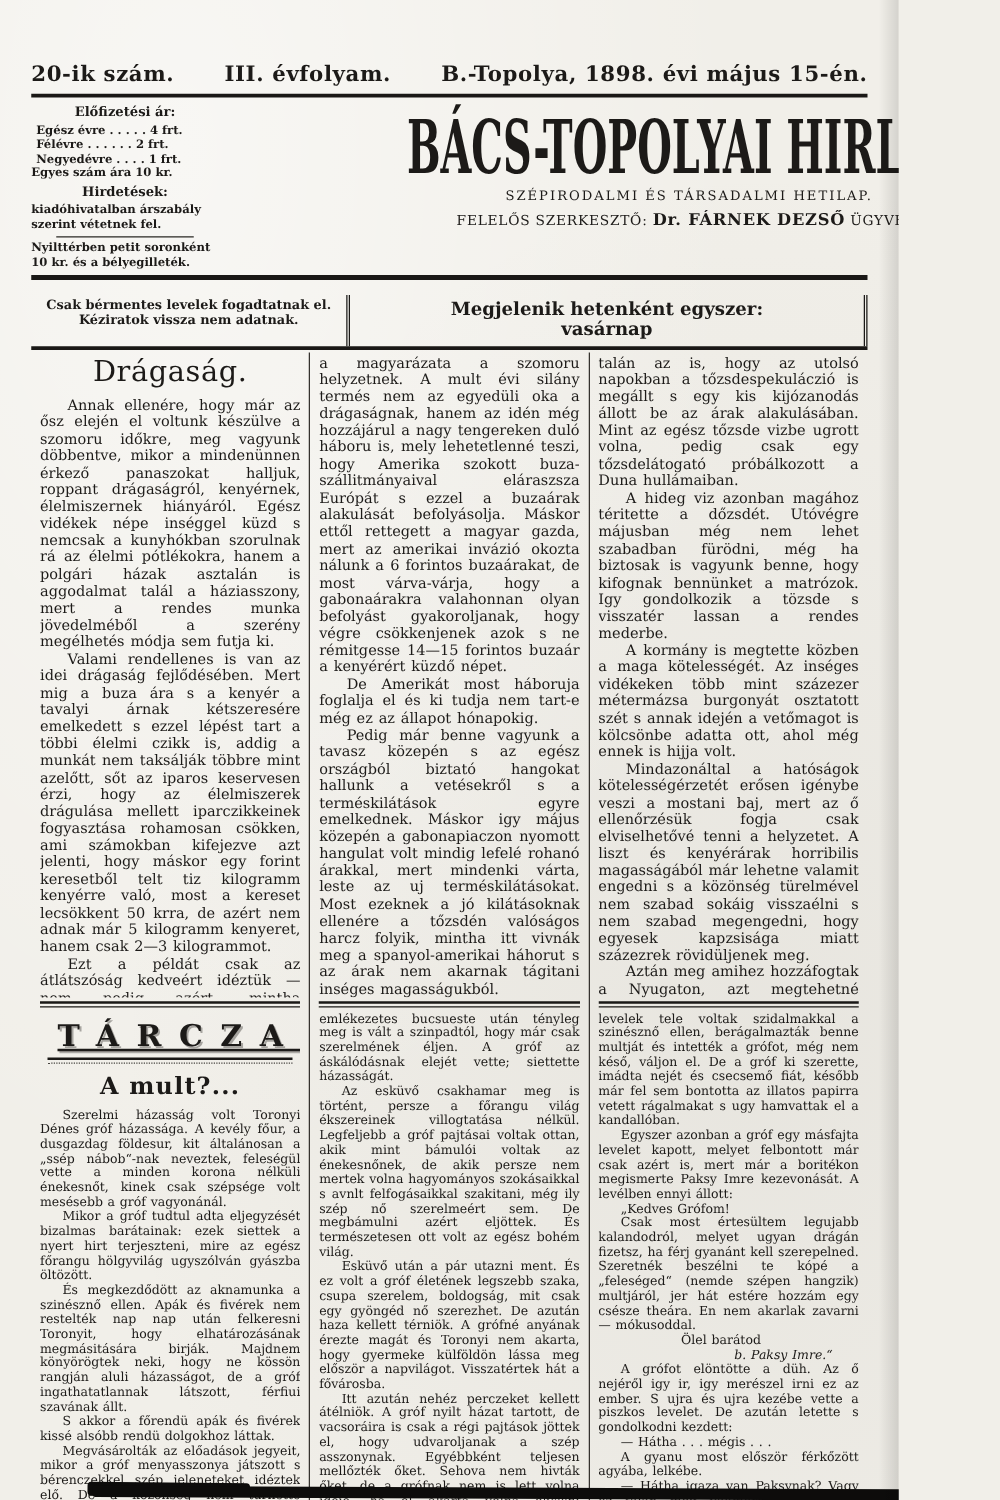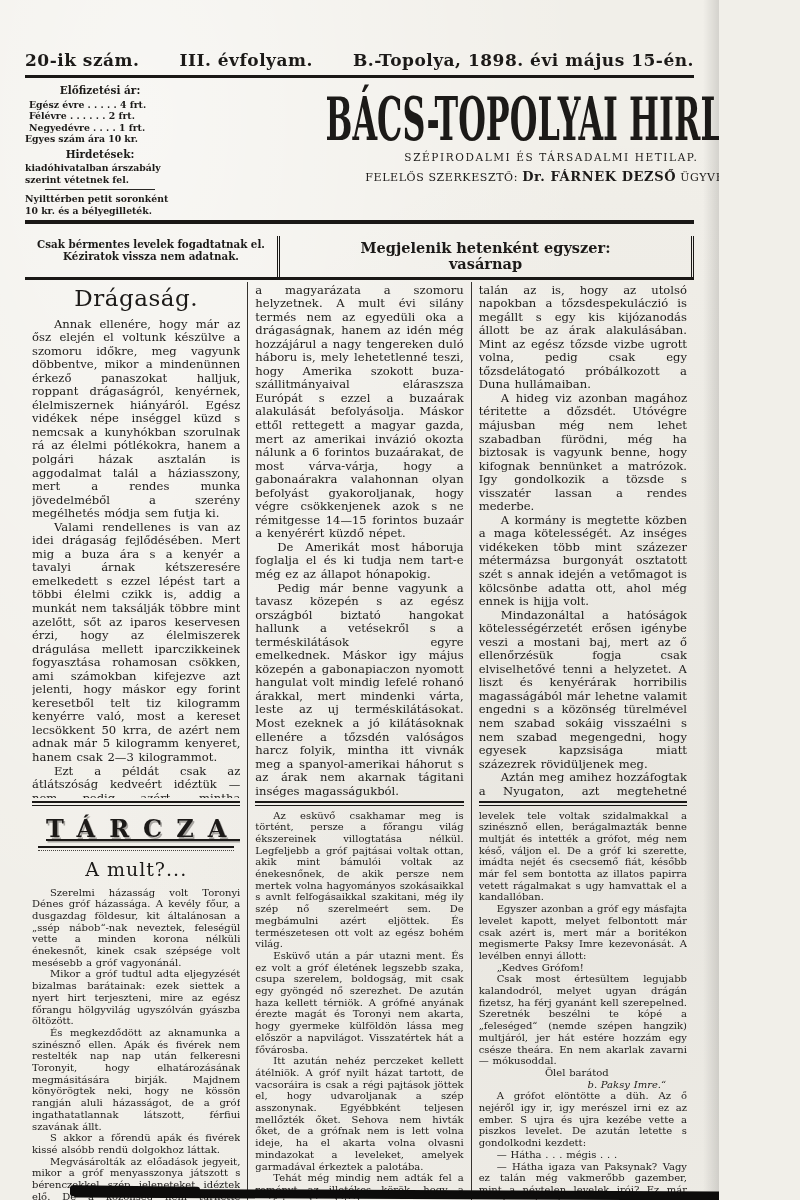--- a/index.html
+++ b/index.html
@@ -54,21 +54,21 @@
   .col + .col{border-left:1px solid #35322e;}
   .top-art{height:514px;overflow:hidden;}
   .art-title{font-size:23px;font-weight:normal;text-align:center;margin:1px 0 7px;letter-spacing:0.5px;}
   .para{margin:0;text-align:justify;text-indent:22px;font-size:11.6px;line-height:13.55px;word-spacing:1px;}
   .cont{text-indent:0;}
   .sec-rule{border-top:2.5px solid #1a1816;border-bottom:1px solid #1a1816;height:2px;margin:3px 0 4px;}
   .feuil{overflow:hidden;height:404px;}
   .tarcza{font-size:24px;font-weight:bold;text-align:center;letter-spacing:14px;padding-left:14px;
     margin-top:4px;text-shadow:1.5px 1.5px 0 rgba(28,26,24,0.35);text-decoration:underline;}
   .tarcza-rule{margin:3px 6px 7px;border-top:2.5px solid #1a1816;border-bottom:1px dotted #474440;height:2px;}
-  .feuil-title{font-size:19px;font-weight:normal;text-align:center;margin:2px 0 7px;letter-spacing:1px;}
+  .feuil-title{font-size:19px;font-weight:bold;text-align:center;margin:2px 0 7px;letter-spacing:1px;}
   .para.f{font-size:10px;line-height:11.7px;text-indent:18px;word-spacing:0.6px;}
   .para.f.cont{text-indent:0;}
   .letter-open{text-indent:30px;text-align:left;}
   .sign-line{text-indent:0;text-align:center;padding-right:30px;}
   .sign-name{text-indent:0;text-align:center;font-style:italic;padding-left:70px;}
 
   
   .scan-edge{position:absolute;left:74px;right:-4px;bottom:1px;height:9px;background:#0d0c0b;
     transform:rotate(0.25deg);border-radius:2px;}
   .scan-blob{position:absolute;left:70px;bottom:3px;width:130px;height:11px;background:#0d0c0b;
@@ -153,20 +153,21 @@
 
       <div class="col">
         <section class="top-art">
           <p class="para cont">a magyarázata a szomoru helyzetnek. A mult évi silány termés nem az egyedüli oka a drágaságnak, hanem az idén még hozzájárul a nagy tengereken duló háboru is, mely lehetetlenné teszi, hogy Amerika szokott buza-szállitmányaival eláraszsza Európát s ezzel a buzaárak alakulását befolyásolja. Máskor ettől rettegett a magyar gazda, mert az amerikai invázió okozta nálunk a 6 forintos buzaárakat, de most várva-várja, hogy a gabonaárakra valahonnan olyan befolyást gyakoroljanak, hogy végre csökkenjenek azok s ne rémitgesse 14—15 forintos buzaár a kenyérért küzdő népet.</p>
           <p class="para">De Amerikát most háboruja foglalja el és ki tudja nem tart-e még ez az állapot hónapokig.</p>
           <p class="para">Pedig már benne vagyunk a tavasz közepén s az egész országból biztató hangokat hallunk a vetésekről s a terméskilátások egyre emelkednek. Máskor igy május közepén a gabonapiaczon nyomott hangulat volt mindig lefelé rohanó árakkal, mert mindenki várta, leste az uj terméskilátásokat. Most ezeknek a jó kilátásoknak ellenére a tőzsdén valóságos harcz folyik, mintha itt vivnák meg a spanyol-amerikai háhorut s az árak nem akarnak tágitani inséges magasságukból.</p>
           <p class="para">Az a roppant nagy szerencséje az országnak, hogy már mindenütt javában folyik a munka s a természet is javában pótolja már terményeivel a hiányzó buza-kenyér helyét. Ennek köszönhető</p>
         </section>
         <div class="sec-rule"></div>
         <section class="feuil">
+          <p class="para f cont">emlékezetes bucsueste után tényleg meg is vált a szinpadtól, hogy már csak szerelmének éljen. A gróf az áskálódásnak elejét vette; siettette házasságát.</p>
           <p class="para f">Az esküvő csakhamar meg is történt, persze a főrangu világ ékszereinek villogtatása nélkül. Legfeljebb a gróf pajtásai voltak ottan, akik mint bámulói voltak az énekesnőnek, de akik persze nem mertek volna hagyományos szokásaikkal s avnlt felfogásaikkal szakitani, még ily szép nő szerelmeért sem. De megbámulni azért eljöttek. És természetesen ott volt az egész bohém világ.</p>
           <p class="para f">Esküvő után a pár utazni ment. És ez volt a gróf életének legszebb szaka, csupa szerelem, boldogság, mit csak egy gyöngéd nő szerezhet. De azután haza kellett térniök. A grófné anyának érezte magát és Toronyi nem akarta, hogy gyermeke külföldön lássa meg először a napvilágot. Visszatértek hát a fővárosba.</p>
           <p class="para f">Itt azután nehéz perczeket kellett átélniök. A gróf nyilt házat tartott, de vacsoráira is csak a régi pajtások jöttek el, hogy udvaroljanak a szép asszonynak. Egyébbként teljesen mellőzték őket. Sehova nem hivták őket, de a grófnak nem is lett volna ideje, ha el akarta volna olvasni mindazokat a leveleket, amelyek garmadával érkeztek a palotába.</p>
           <p class="para f">Tehát még mindig nem adták fel a reményt az illetékes körök, hogy a grófot kiszakitják a szinésznő körmeiből. És a névtelen</p>
         </section>
       </div>
 
       <div class="col">
         <section class="top-art">
           <p class="para cont">talán az is, hogy az utolsó napokban a tőzsdespekuláczió is megállt s egy kis kijózanodás állott be az árak alakulásában. Mint az egész tőzsde vizbe ugrott volna, pedig csak egy tőzsdelátogató próbálkozott a Duna hullámaiban.</p>
@@ -178,20 +179,21 @@
         <div class="sec-rule"></div>
         <section class="feuil">
           <p class="para f cont">levelek tele voltak szidalmakkal a szinésznő ellen, berágalmazták benne multját és intették a grófot, még nem késő, váljon el. De a gróf ki szerette, imádta nejét és csecsemő fiát, később már fel sem bontotta az illatos papirra vetett rágalmakat s ugy hamvattak el a kandallóban.</p>
           <p class="para f">Egyszer azonban a gróf egy másfajta levelet kapott, melyet felbontott már csak azért is, mert már a boritékon megismerte Paksy Imre kezevonását. A levélben ennyi állott:</p>
           <p class="para f letter-open">„Kedves Grófom!</p>
           <p class="para f">Csak most értesültem legujabb kalandodról, melyet ugyan drágán fizetsz, ha férj gyanánt kell szerepelned. Szeretnék beszélni te kópé a „feleséged“ (nemde szépen hangzik) multjáról, jer hát estére hozzám egy csésze theára. En nem akarlak zavarni — mókusoddal.</p>
           <p class="para f sign-line">Ölel barátod</p>
           <p class="para f sign-name">b. Paksy Imre.“</p>
           <p class="para f">A grófot elöntötte a düh. Az ő nejéről igy ir, igy merészel irni ez az ember. S ujra és ujra kezébe vette a piszkos levelet. De azután letette s gondolkodni kezdett:</p>
           <p class="para f">— Hátha . . . mégis . . .</p>
+          <p class="para f">A gyanu most először férkőzött agyába, lelkébe.</p>
           <p class="para f">— Hátha igaza van Paksynak? Vagy ez talán még vakmerőbb gazember, mint a névtelen levelek irói? Ez már nevét is koczkára meri tenni, hogy ördöngös tervük, elszakitani</p>
         </section>
       </div>
 
     </div>
   </div>
 
   <div class="scan-blob"></div>
   <div class="scan-edge"></div>
 </div>

